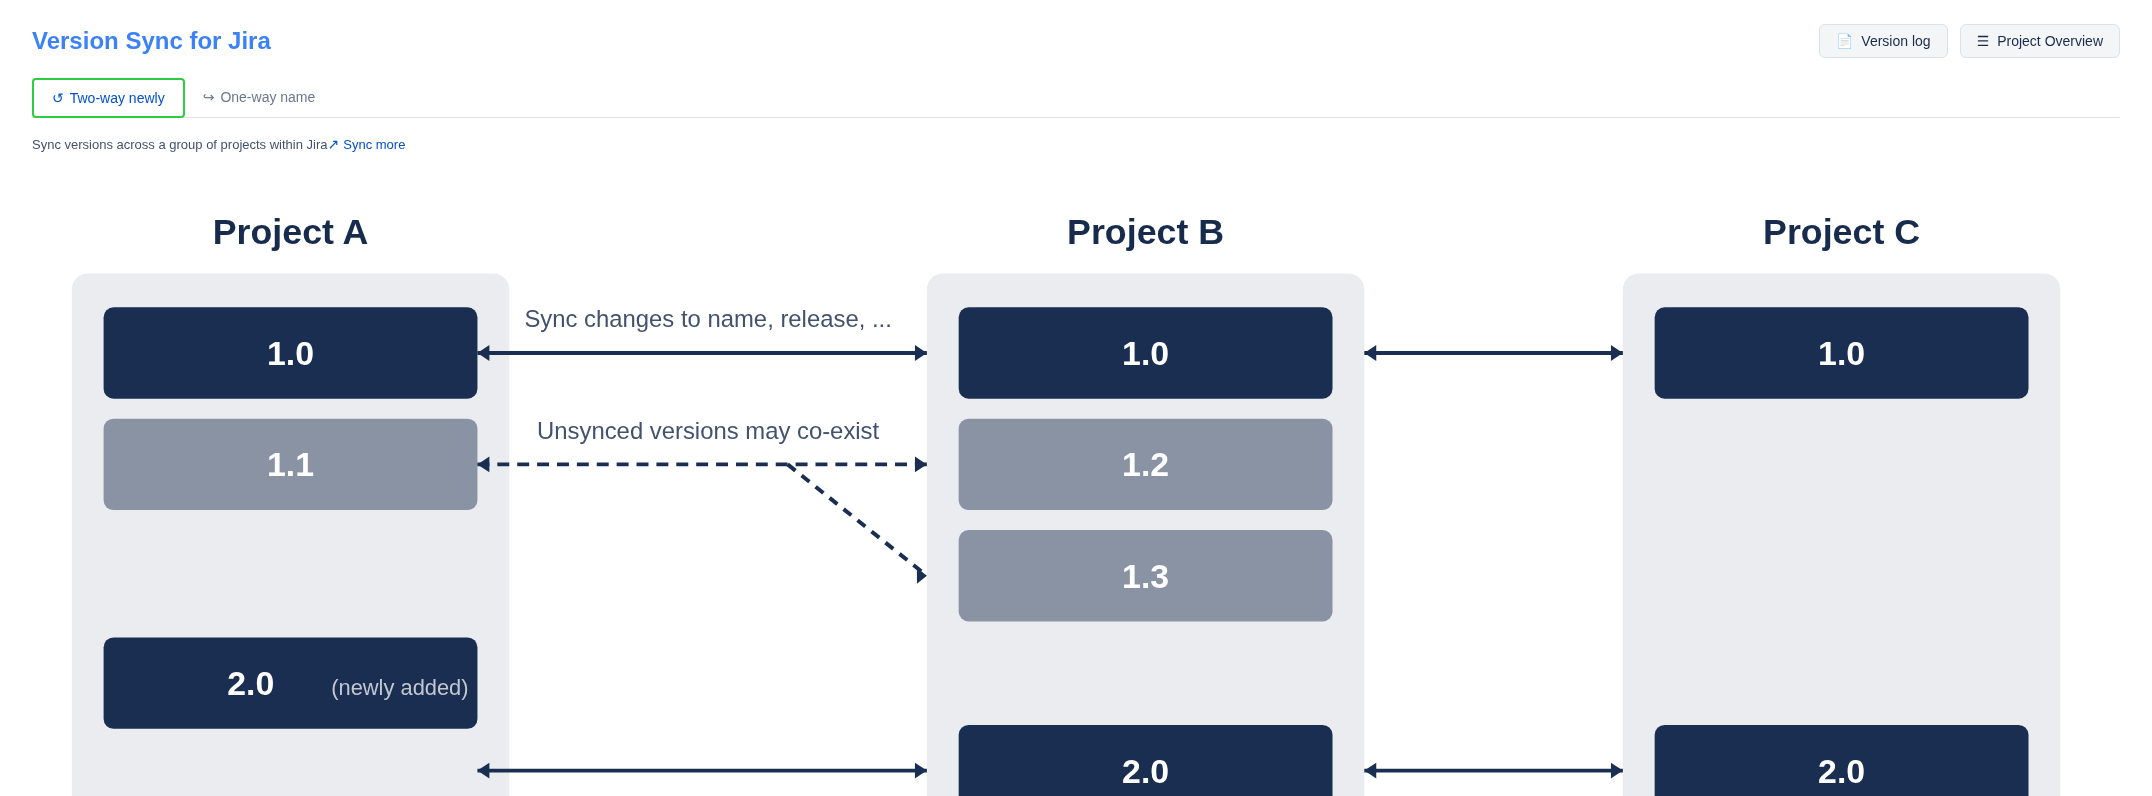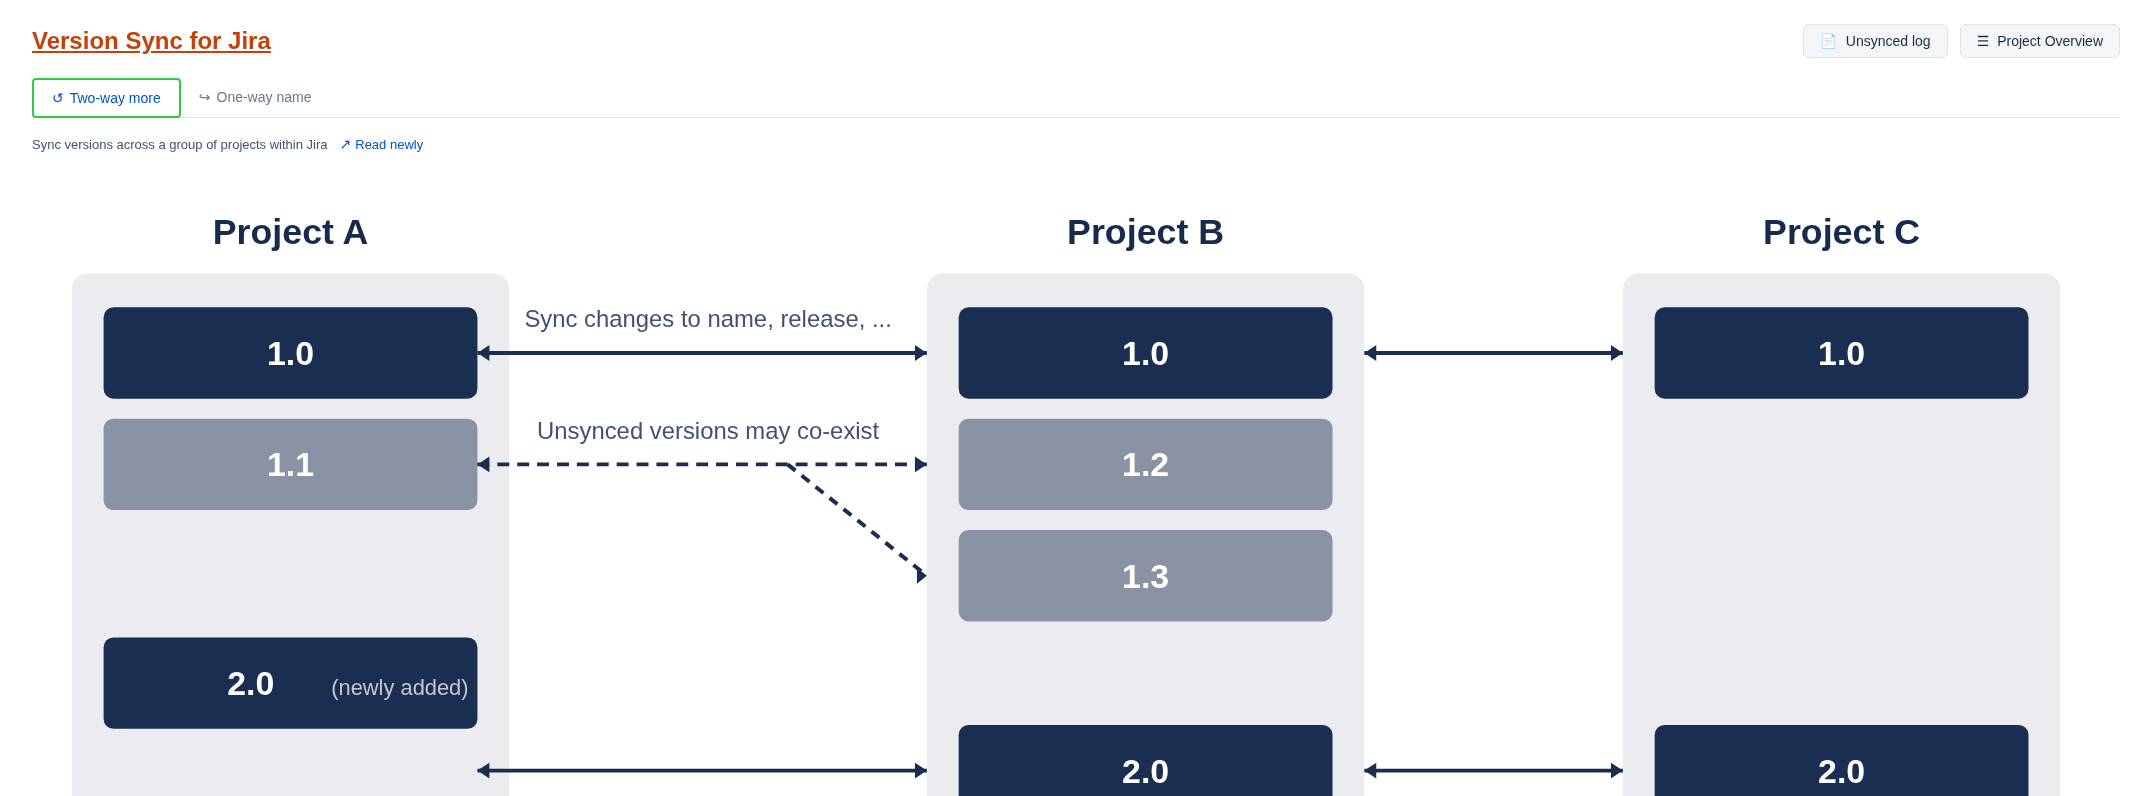--- a/index.html
+++ b/index.html
@@ -14,22 +14,21 @@
     .top-bar {
       display: flex;
       justify-content: space-between;
       align-items: center;
       margin-bottom: 20px;
     }
 
     .page-title {
       font-size: 24px;
       font-weight: 700;
-      color: #c2410c;
-      text-decoration: underline;
+      color: #3b82f6;
     }
 
     .top-actions {
       display: flex;
       gap: 12px;
     }
 
     .top-btn {
       display: flex;
       align-items: center;
@@ -67,21 +66,20 @@
       color: #0052cc;
       border-bottom: 2px solid #0052cc;
       border: 2px solid #2ecc40;
       border-radius: 4px;
       margin-bottom: -1px;
     }
 
     .description-row {
       display: flex;
       align-items: center;
-      gap: 12px;
       margin-bottom: 32px;
       font-size: 13px;
       color: #42526e;
     }
 
     .read-more-link {
       display: flex;
       align-items: center;
       gap: 4px;
       color: #0052cc;
@@ -99,45 +97,45 @@
     }
   </style>
 </head>
 <body>
 
 <div class="top-bar">
   <h1 class="page-title">Version Sync for Jira</h1>
   <div class="top-actions">
     <button class="top-btn">
       <span>📄</span>
-      <span>Unsynced log</span>
+      <span>Version log</span>
     </button>
     <button class="top-btn">
       <span>☰</span>
       <span>Project Overview</span>
     </button>
   </div>
 </div>
 
 <div class="tabs-row">
   <div class="tab active">
     <span style="color:#0052cc;">↺</span>
-    <span>Two-way more</span>
+    <span>Two-way newly</span>
   </div>
   <div class="tab">
     <span>↪</span>
     <span>One-way name</span>
   </div>
 </div>
 
 <div class="description-row">
   <span>Sync versions across a group of projects within Jira</span>
   <a class="read-more-link">
     <span style="font-size:14px;">↗</span>
-    <span>Read newly</span>
+    <span>Sync more</span>
   </a>
 </div>
 
 <div class="diagram-container">
   <svg viewBox="0 0 1050 420" width="100%" style="overflow:visible;">
 
     <text x="130" y="30" text-anchor="middle" font-size="18" font-weight="600" fill="#172b4d">Project A</text>
     <text x="560" y="30" text-anchor="middle" font-size="18" font-weight="600" fill="#172b4d">Project B</text>
     <text x="910" y="30" text-anchor="middle" font-size="18" font-weight="600" fill="#172b4d">Project C</text>
 

